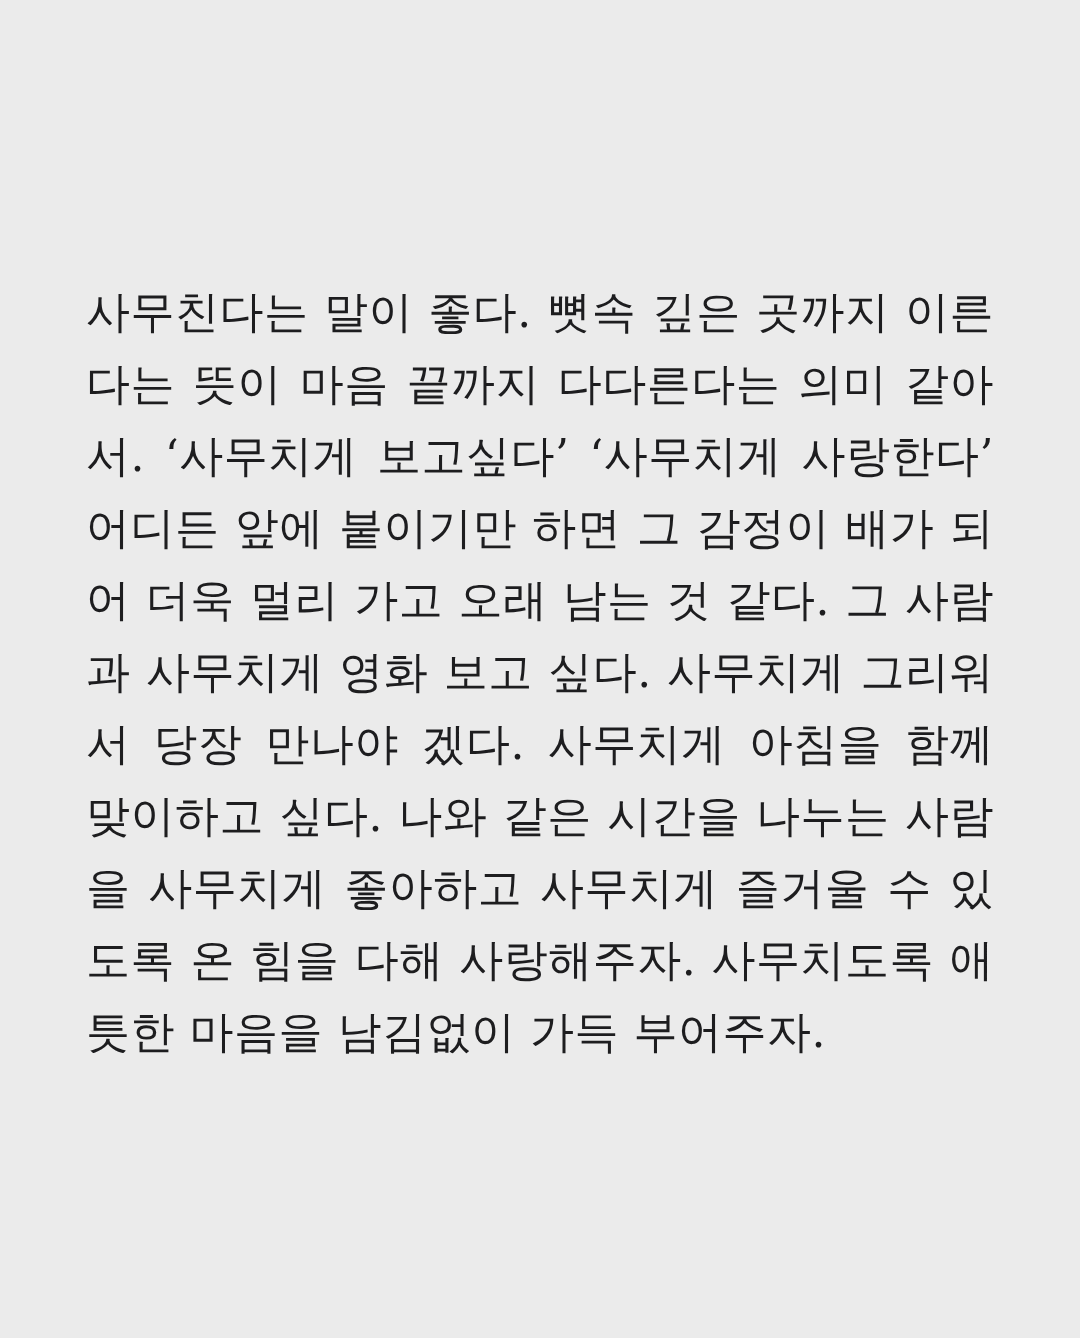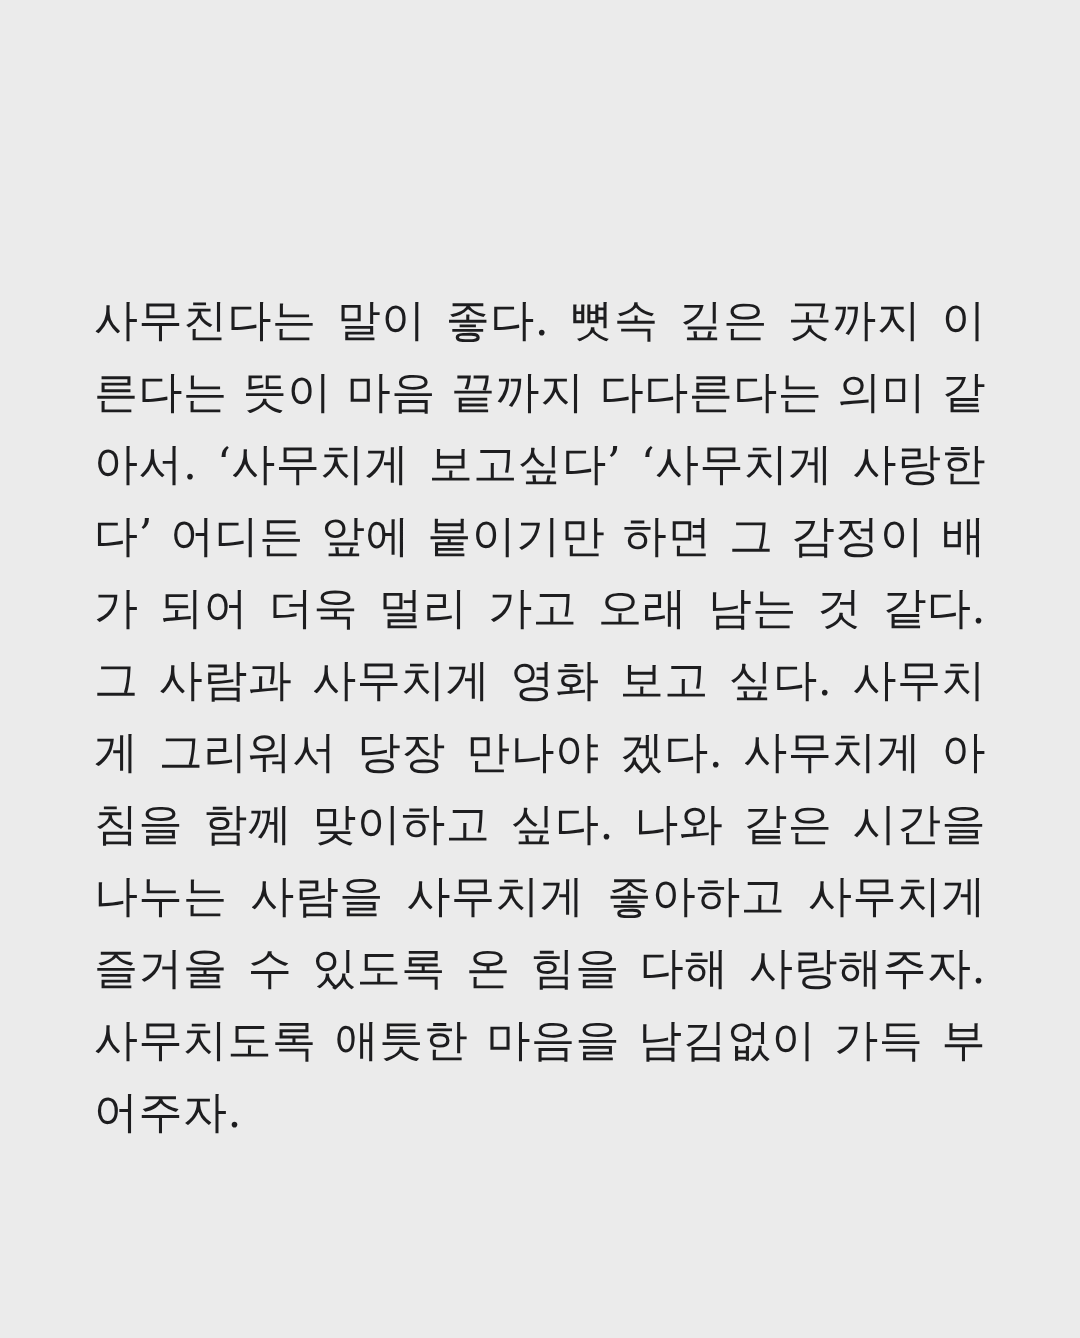--- a/index.html
+++ b/index.html
@@ -20,21 +20,21 @@
     background: #ebebeb;
     box-sizing: border-box;
   }
   .text-block {
     position: absolute;
     left: 82px;
     top: 272px;
     width: 916px;
   }
   .body-text {
-    margin: 12px;
+    margin: 4px;
     font-family: "DejaVu Serif", "Liberation Serif", serif;
     font-size: 44px;
     line-height: 72px;
     letter-spacing: 0.5px;
     color: #1d1d1f;
     text-align: justify;
     text-justify: inter-character;
     word-break: break-all;
     font-weight: 400;
   }

